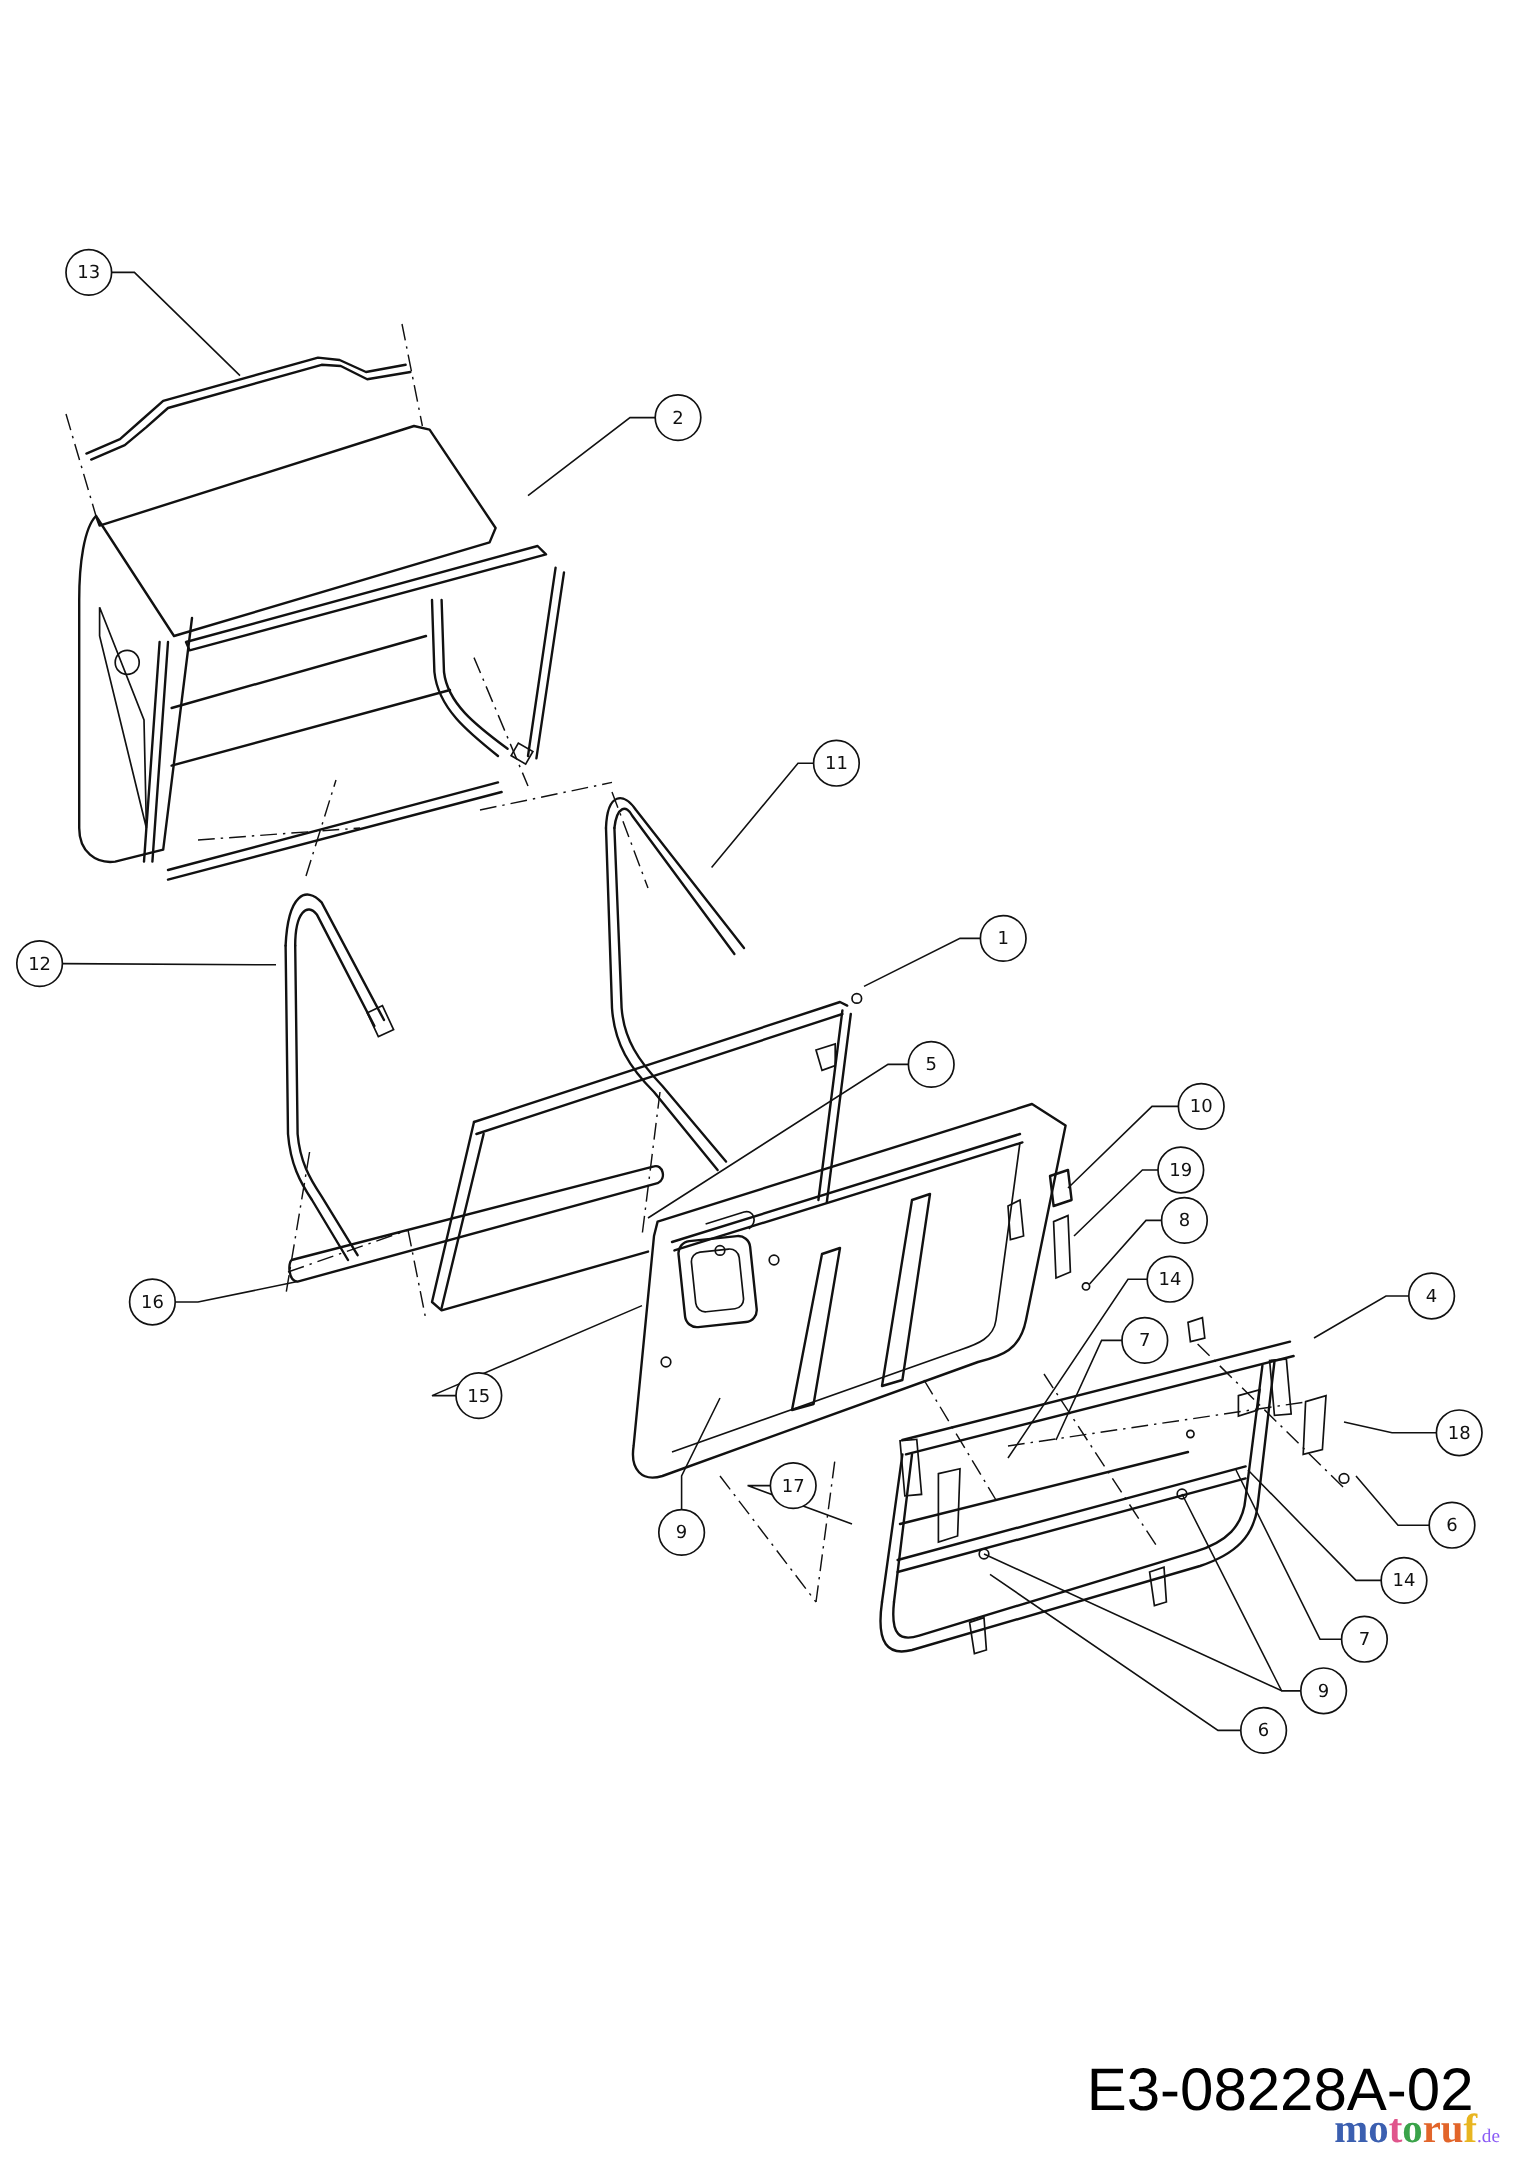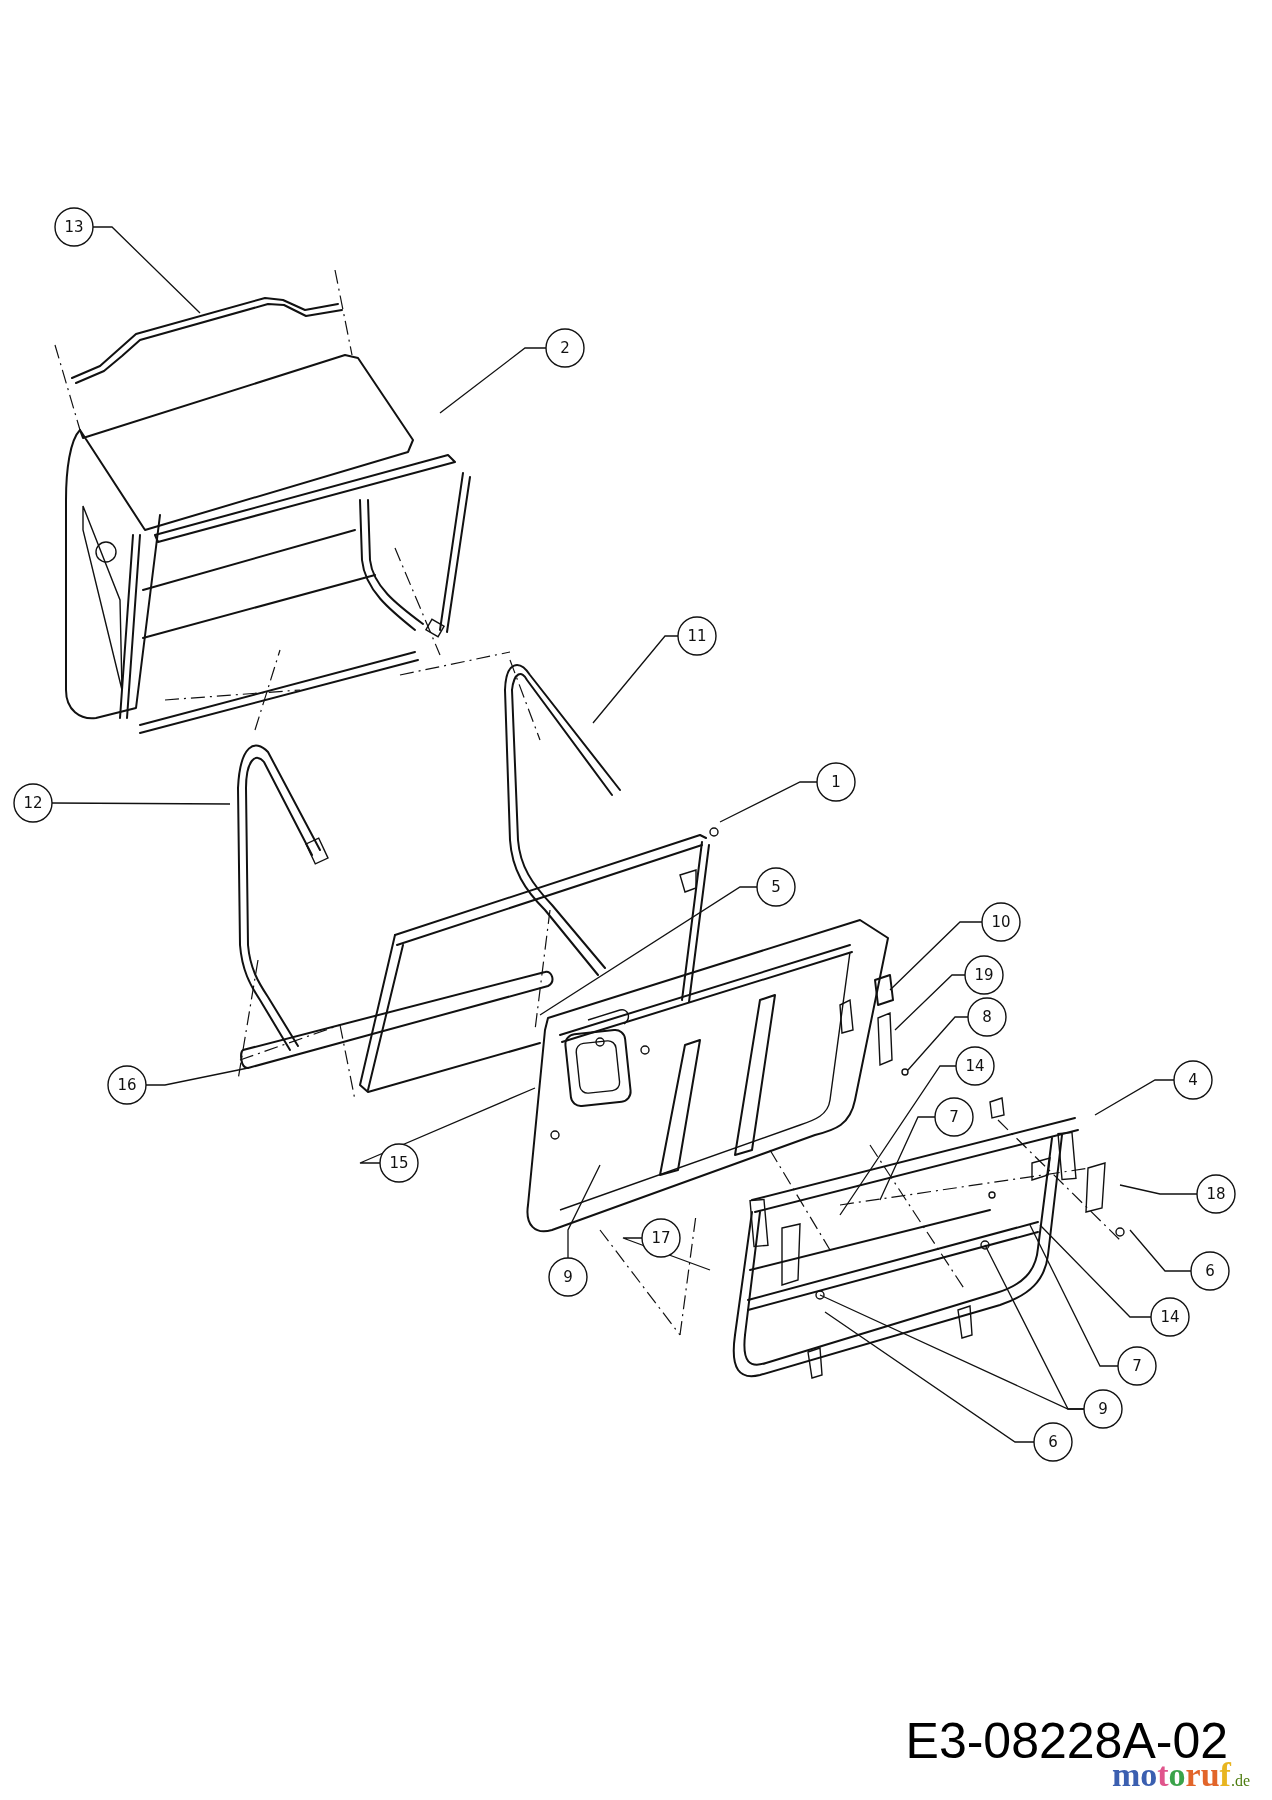--- a/index.html
+++ b/index.html
@@ -7,21 +7,21 @@
   #diagram { position: absolute; left: 0; top: 0; width: 1272px; height: 1800px; }
   .part { fill: none; stroke: #111; stroke-width: 2; stroke-linejoin: round; stroke-linecap: round; }
   .part-thin { fill: none; stroke: #111; stroke-width: 1.4; }
   .centerline { fill: none; stroke: #111; stroke-width: 1.2; stroke-dasharray: 14 5 2 5; }
   .leader { fill: none; stroke: #111; stroke-width: 1.3; }
   .bubble { fill: #fff; stroke: #111; stroke-width: 1.4; }
   .bubble-text { font-family: "DejaVu Sans", sans-serif; font-size: 15px; fill: #111; text-anchor: middle; dominant-baseline: central; }
   .drawing-number { position: absolute; right: 44px; bottom: 30px; font-family: "Liberation Sans", sans-serif; font-size: 50px; color: #000; letter-spacing: 0px; }
   .watermark { position: absolute; right: 22px; bottom: 6px; font-family: "Liberation Serif", serif; font-size: 34px; font-weight: bold; }
   .watermark span { display: inline-block; }
-  .watermark .de { font-size: 16px; font-weight: normal; color: #4d7c0f; }
+  .watermark .de { font-size: 16px; font-weight: normal; color: #8b5cf6; }
 </style>
 </head>
 <body>
 
 <svg id="diagram" viewBox="0 0 1272 1800" xmlns="http://www.w3.org/2000/svg">
 
   <g>
     <path class="part" d="M72 378 L100 366 L118 350 L136 334 L265 298 L283 300 L305 310 L338 304"></path>
     <path class="part" d="M76 383 L104 371 L122 356 L140 340 L268 304 L284 305 L306 316 L342 310"></path>
     <line class="centerline" x1="55" y1="345" x2="80" y2="430"></line>

